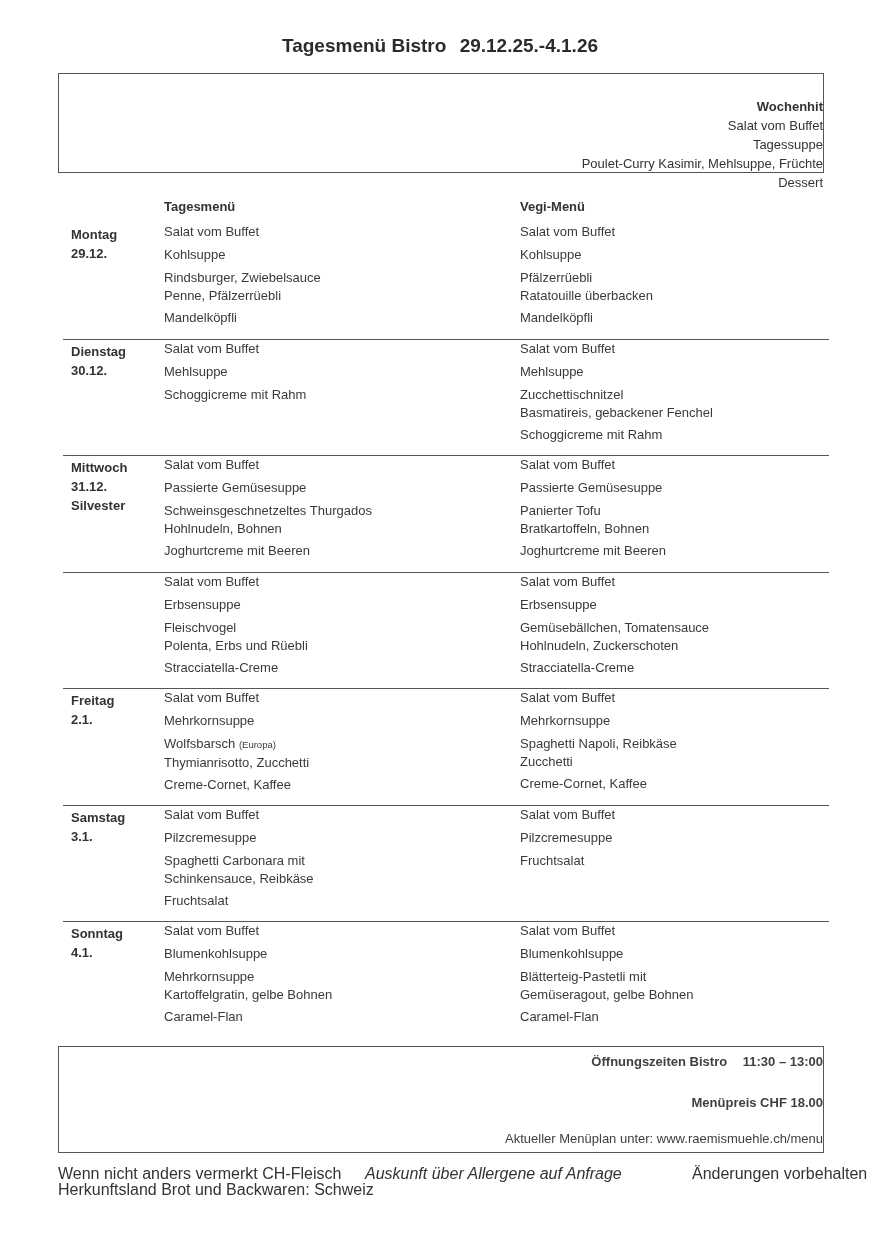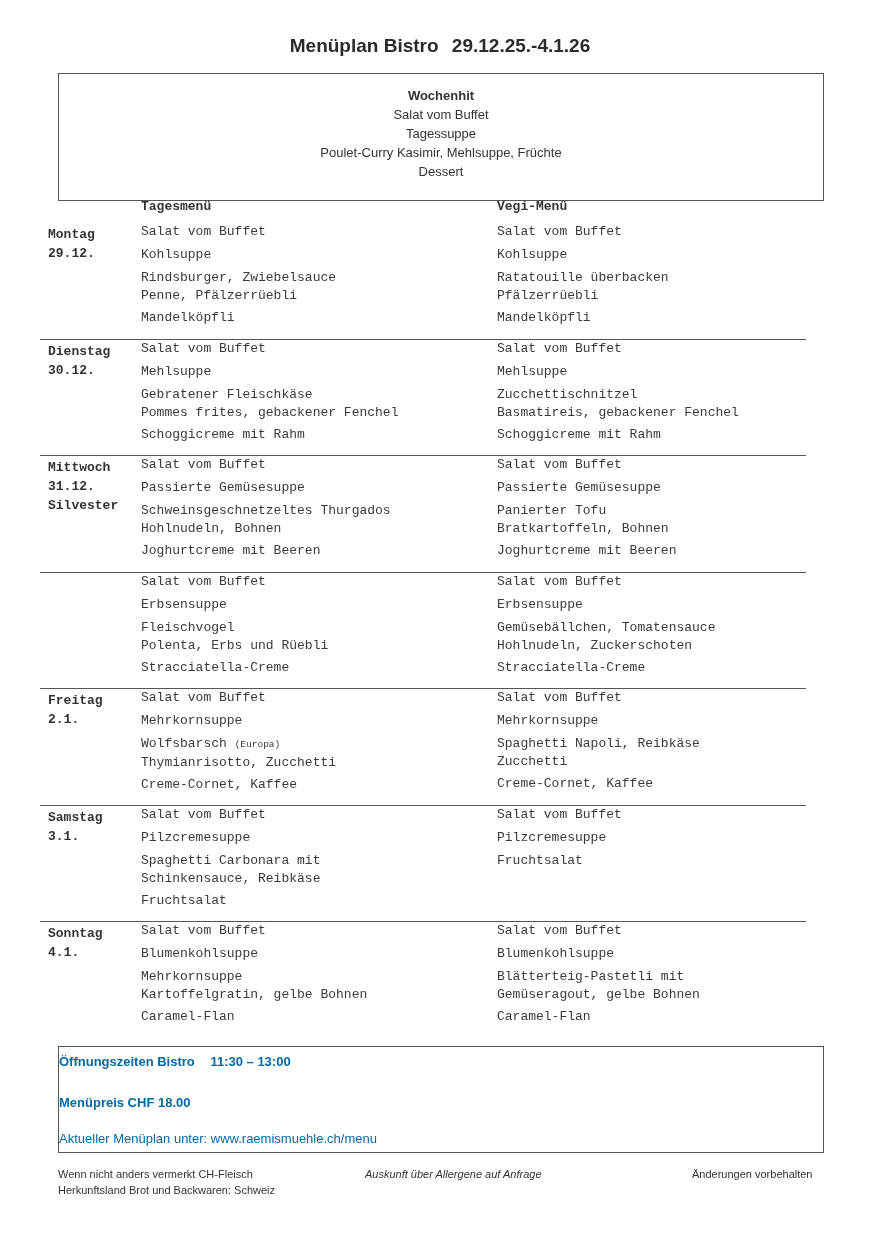--- a/index.html
+++ b/index.html
@@ -4,27 +4,27 @@
 <style>
   * { box-sizing: border-box; margin: 0; padding: 0; }
   html, body { width: 880px; height: 1244px; background: #ffffff; }
   body { font-family: "Liberation Sans", "DejaVu Sans", sans-serif; color: #2a2a2a; position: relative; }
   .title {
     position: absolute; top: 35px; left: 0; width: 880px; text-align: center;
     font-size: 19px; font-weight: bold; color: #2b2b2b; letter-spacing: 0px;
   }
   .title .dates { margin-left: 8px; }
   .hit-box {
-    position: absolute; left: 58px; top: 73px; width: 766px; height: 128px;
-    border: 1.5px solid #555; text-align: center; padding-top: 12px;
+    position: absolute; left: 58px; top: 73px; width: 766px; height: 100px;
+    border: 1.5px solid #555; text-align: right; padding-top: 23px;
     font-size: 13px; line-height: 19px; color: #333;
   }
   .hit-box .hit-title { font-weight: bold; }
   .menu {
-    position: absolute; left: 40px; top: 190px; width: 766px; font-family: Liberation Mono, monospace;
+    position: absolute; left: 63px; top: 190px; width: 766px;
   }
   .col-head {
     position: relative; height: 33px; font-weight: bold; font-size: 13px; color: #333;
   }
   .col-head .h1 { position: absolute; left: 101px; top: 9px; }
   .col-head .h2 { position: absolute; left: 457px; top: 9px; text-align: center; }
   .day {
     position: relative; border-bottom: 1.5px solid #555;
     height: 116.5px;
   }
@@ -34,36 +34,36 @@
     font-weight: bold; font-size: 13px; line-height: 19px; color: #333;
   }
   .day .col { position: absolute; top: 0; font-size: 13px; color: #3a3a3a; }
   .day .col.c1 { left: 101px; width: 350px; }
   .day .col.c2 { left: 457px; width: 300px; }
   .item { line-height: 18px; margin-bottom: 5px; }
   .item.main { margin-bottom: 4px; }
   .small { font-size: 9.5px; }
   .info-box {
     position: absolute; left: 58px; top: 1046px; width: 766px; height: 107px;
-    border: 1.5px solid #555; text-align: left; font-size: 13px; color: #0369a1;
+    border: 1.5px solid #555; text-align: right; font-size: 13px; color: #404040;
   }
   .info-box .hours { position: absolute; top: 7px; width: 100%; font-weight: bold; }
   .info-box .hours .time { margin-left: 12px; }
   .info-box .price { position: absolute; top: 48px; width: 100%; font-weight: bold; }
   .info-box .link { position: absolute; top: 84px; width: 100%; }
-  .foot { position: absolute; top: 1166px; font-size: 11px; line-height: 16px; color: #333; }
+  .foot { position: absolute; top: 1166px; font-size: 16px; line-height: 16px; color: #333; }
   .foot.f1 { left: 58px; }
   .foot.f2 { left: 365px; font-style: italic; }
   .foot.f3 { left: 692px; }
 </style>
 </head>
 <body>
 
 <div class="title">
-  <span>Menüplan Bistro</span>
+  <span>Tagesmenü Bistro</span>
   <span class="dates">29.12.25.-4.1.26</span>
 </div>
 
 <div class="hit-box">
   <div class="hit-title">Wochenhit</div>
   <div>Salat vom Buffet</div>
   <div>Tagessuppe</div>
   <div>Poulet-Curry Kasimir, Mehlsuppe, Früchte</div>
   <div>Dessert</div>
 </div>
@@ -85,38 +85,34 @@
           <div class="item main">
             <div><span>Rindsburger, Zwiebelsauce</span></div>
             <div>Penne, Pfälzerrüebli</div>
           </div>
           <div class="item"><span>Mandelköpfli</span></div>
         </div>
         <div class="col c2">
           <div class="item"><span>Salat vom Buffet</span></div>
           <div class="item"><span>Kohlsuppe</span></div>
           <div class="item main">
+            <div>Pfälzerrüebli</div>
             <div><span>Ratatouille überbacken</span></div>
-            <div>Pfälzerrüebli</div>
           </div>
           <div class="item"><span>Mandelköpfli</span></div>
         </div>
       </div>
       <div class="day">
         <div class="label">
           <div>Dienstag</div>
           <div>30.12.</div>
         </div>
         <div class="col c1">
           <div class="item"><span>Salat vom Buffet</span></div>
           <div class="item"><span>Mehlsuppe</span></div>
-          <div class="item main">
-            <div><span>Gebratener Fleischkäse</span></div>
-            <div>Pommes frites, gebackener Fenchel</div>
-          </div>
           <div class="item"><span>Schoggicreme mit Rahm</span></div>
         </div>
         <div class="col c2">
           <div class="item"><span>Salat vom Buffet</span></div>
           <div class="item"><span>Mehlsuppe</span></div>
           <div class="item main">
             <div><span>Zucchettischnitzel</span></div>
             <div>Basmatireis, gebackener Fenchel</div>
           </div>
           <div class="item"><span>Schoggicreme mit Rahm</span></div>

